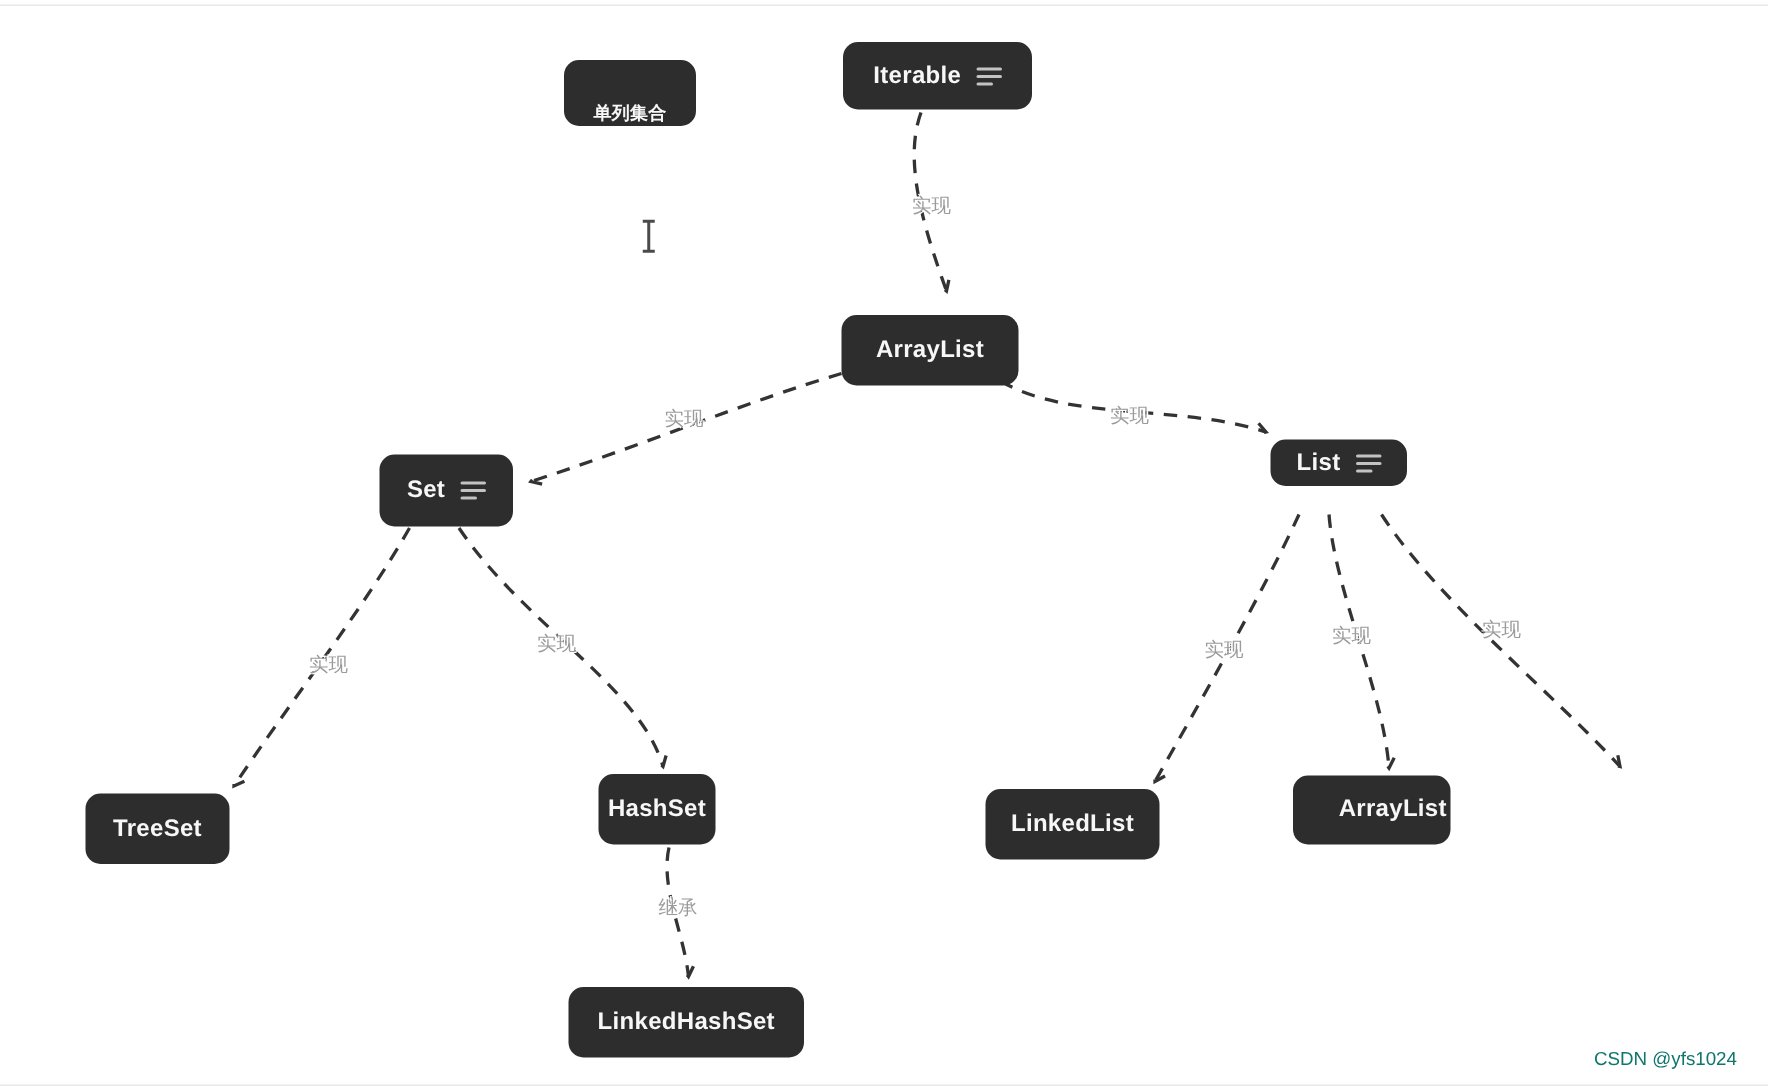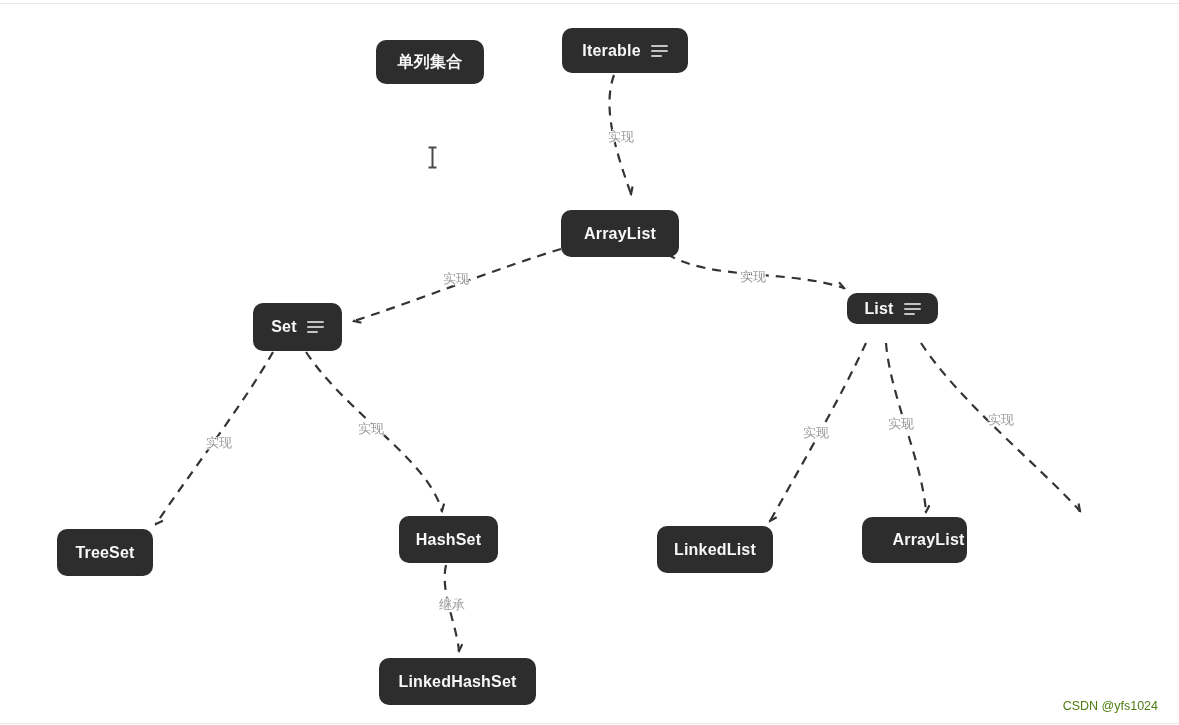--- a/index.html
+++ b/index.html
@@ -44,21 +44,21 @@
     font-size:13px;
     color:#9b9b9b;
     white-space:nowrap;
     text-shadow:-1px -1px 0 #fff,1px -1px 0 #fff,-1px 1px 0 #fff,1px 1px 0 #fff;
   }
 
   .watermark{
     position:absolute;
     right:21px;bottom:12px;
     font-size:12.5px;
-    color:#4d7c0f;
+    color:#0f766e;
   }
   .text-cursor{position:absolute;left:426px;top:146px;}
 </style>
 </head>
 <body>
 
 <div id="canvas">
   <div class="hairline top"></div>
   <div class="hairline bottom"></div>
 
@@ -82,21 +82,21 @@
   <span class="edge-label" style="left:621px;top:137px;">实现</span>
   <span class="edge-label" style="left:456px;top:279px;">实现</span>
   <span class="edge-label" style="left:753px;top:277px;">实现</span>
   <span class="edge-label" style="left:219px;top:443px;">实现</span>
   <span class="edge-label" style="left:371px;top:429px;">实现</span>
   <span class="edge-label" style="left:816px;top:433px;">实现</span>
   <span class="edge-label" style="left:901px;top:424px;">实现</span>
   <span class="edge-label" style="left:1001px;top:420px;">实现</span>
   <span class="edge-label" style="left:452px;top:605px;">继承</span>
 
-  <div class="node" style="left:376px;top:40px;width:108px;height:44px;font-size:16px;">
+  <div class="node" style="left:376px;top:40px;width:88px;height:44px;font-size:12px;align-items:flex-end;">
     <span class="label">单列集合</span>
   </div>
 
   <div class="node" style="left:562px;top:28px;width:126px;height:45px;">
     <span class="label">Iterable</span>
     <span class="notes-icon">
         <i></i>
         <i></i>
         <i></i>
       </span>
@@ -121,21 +121,21 @@
         <i></i>
         <i></i>
         <i></i>
       </span>
   </div>
 
   <div class="node" style="left:57px;top:529px;width:96px;height:47px;">
     <span class="label">TreeSet</span>
   </div>
 
-  <div class="node" style="left:399px;top:516px;width:99px;height:47px;text-align:center;">
+  <div class="node" style="left:399px;top:516px;width:78px;height:47px;text-align:center;">
     <span class="label">HashSet</span>
   </div>
 
   <div class="node" style="left:379px;top:658px;width:157px;height:47px;">
     <span class="label">LinkedHashSet</span>
   </div>
 
   <div class="node" style="left:657px;top:526px;width:116px;height:47px;">
     <span class="label">LinkedList</span>
   </div>

